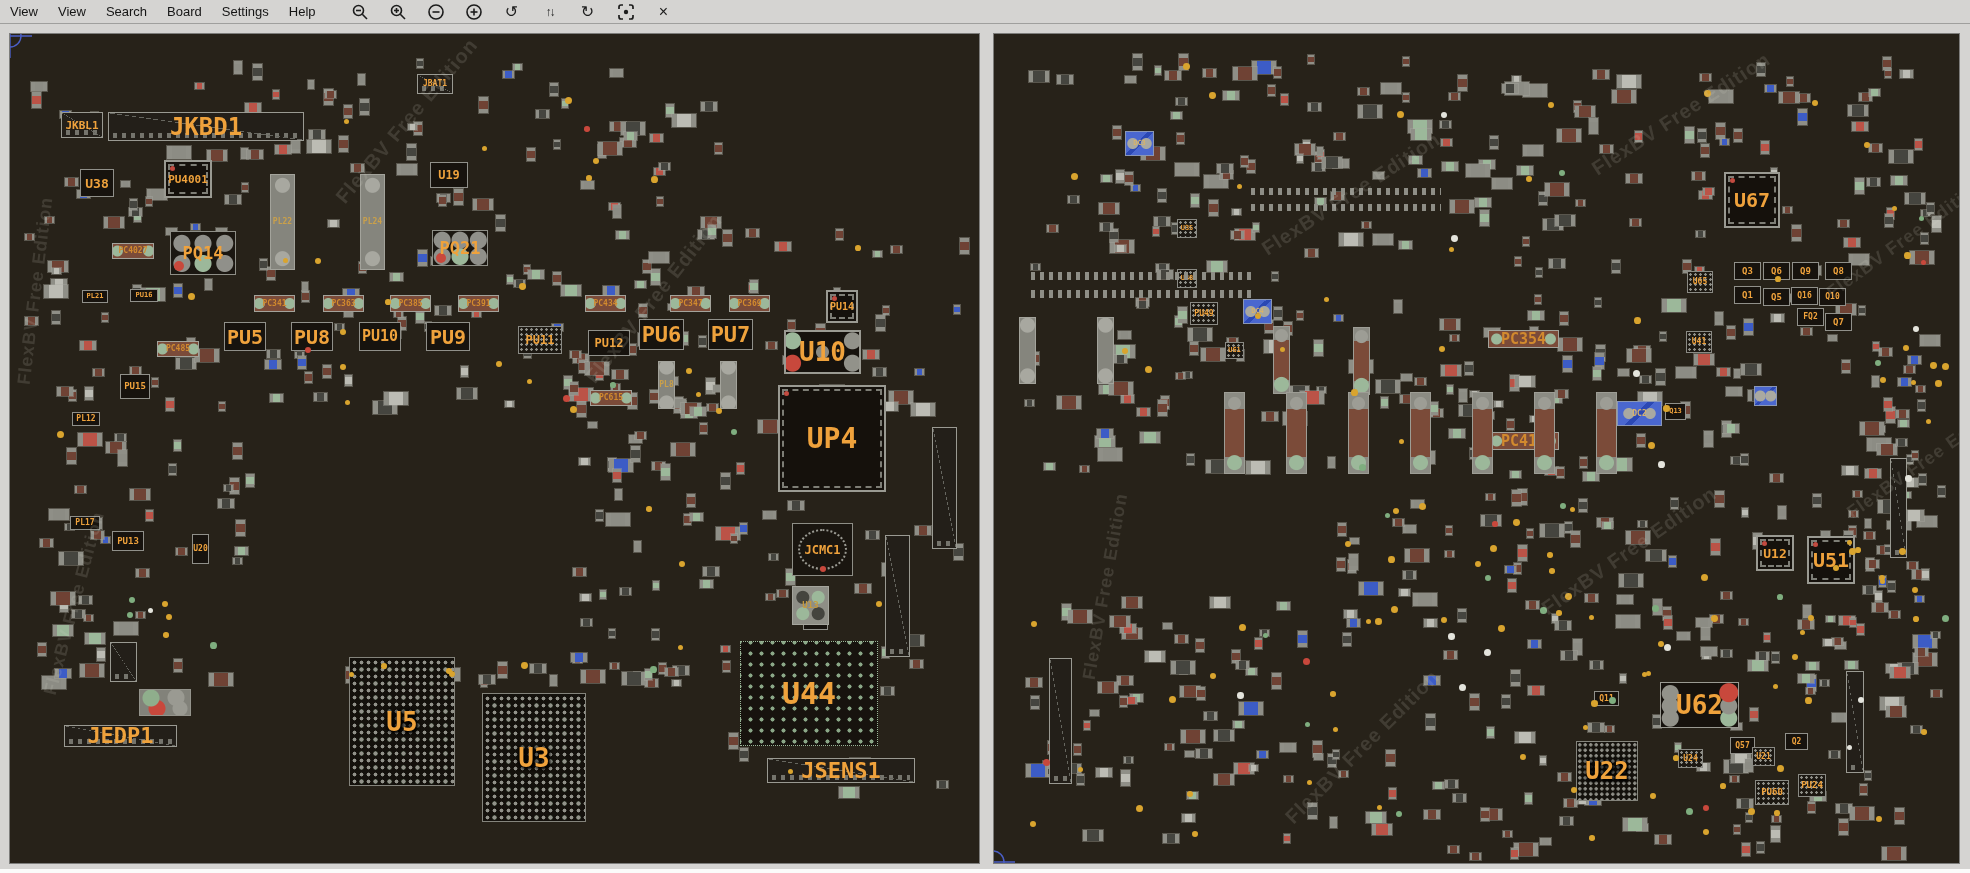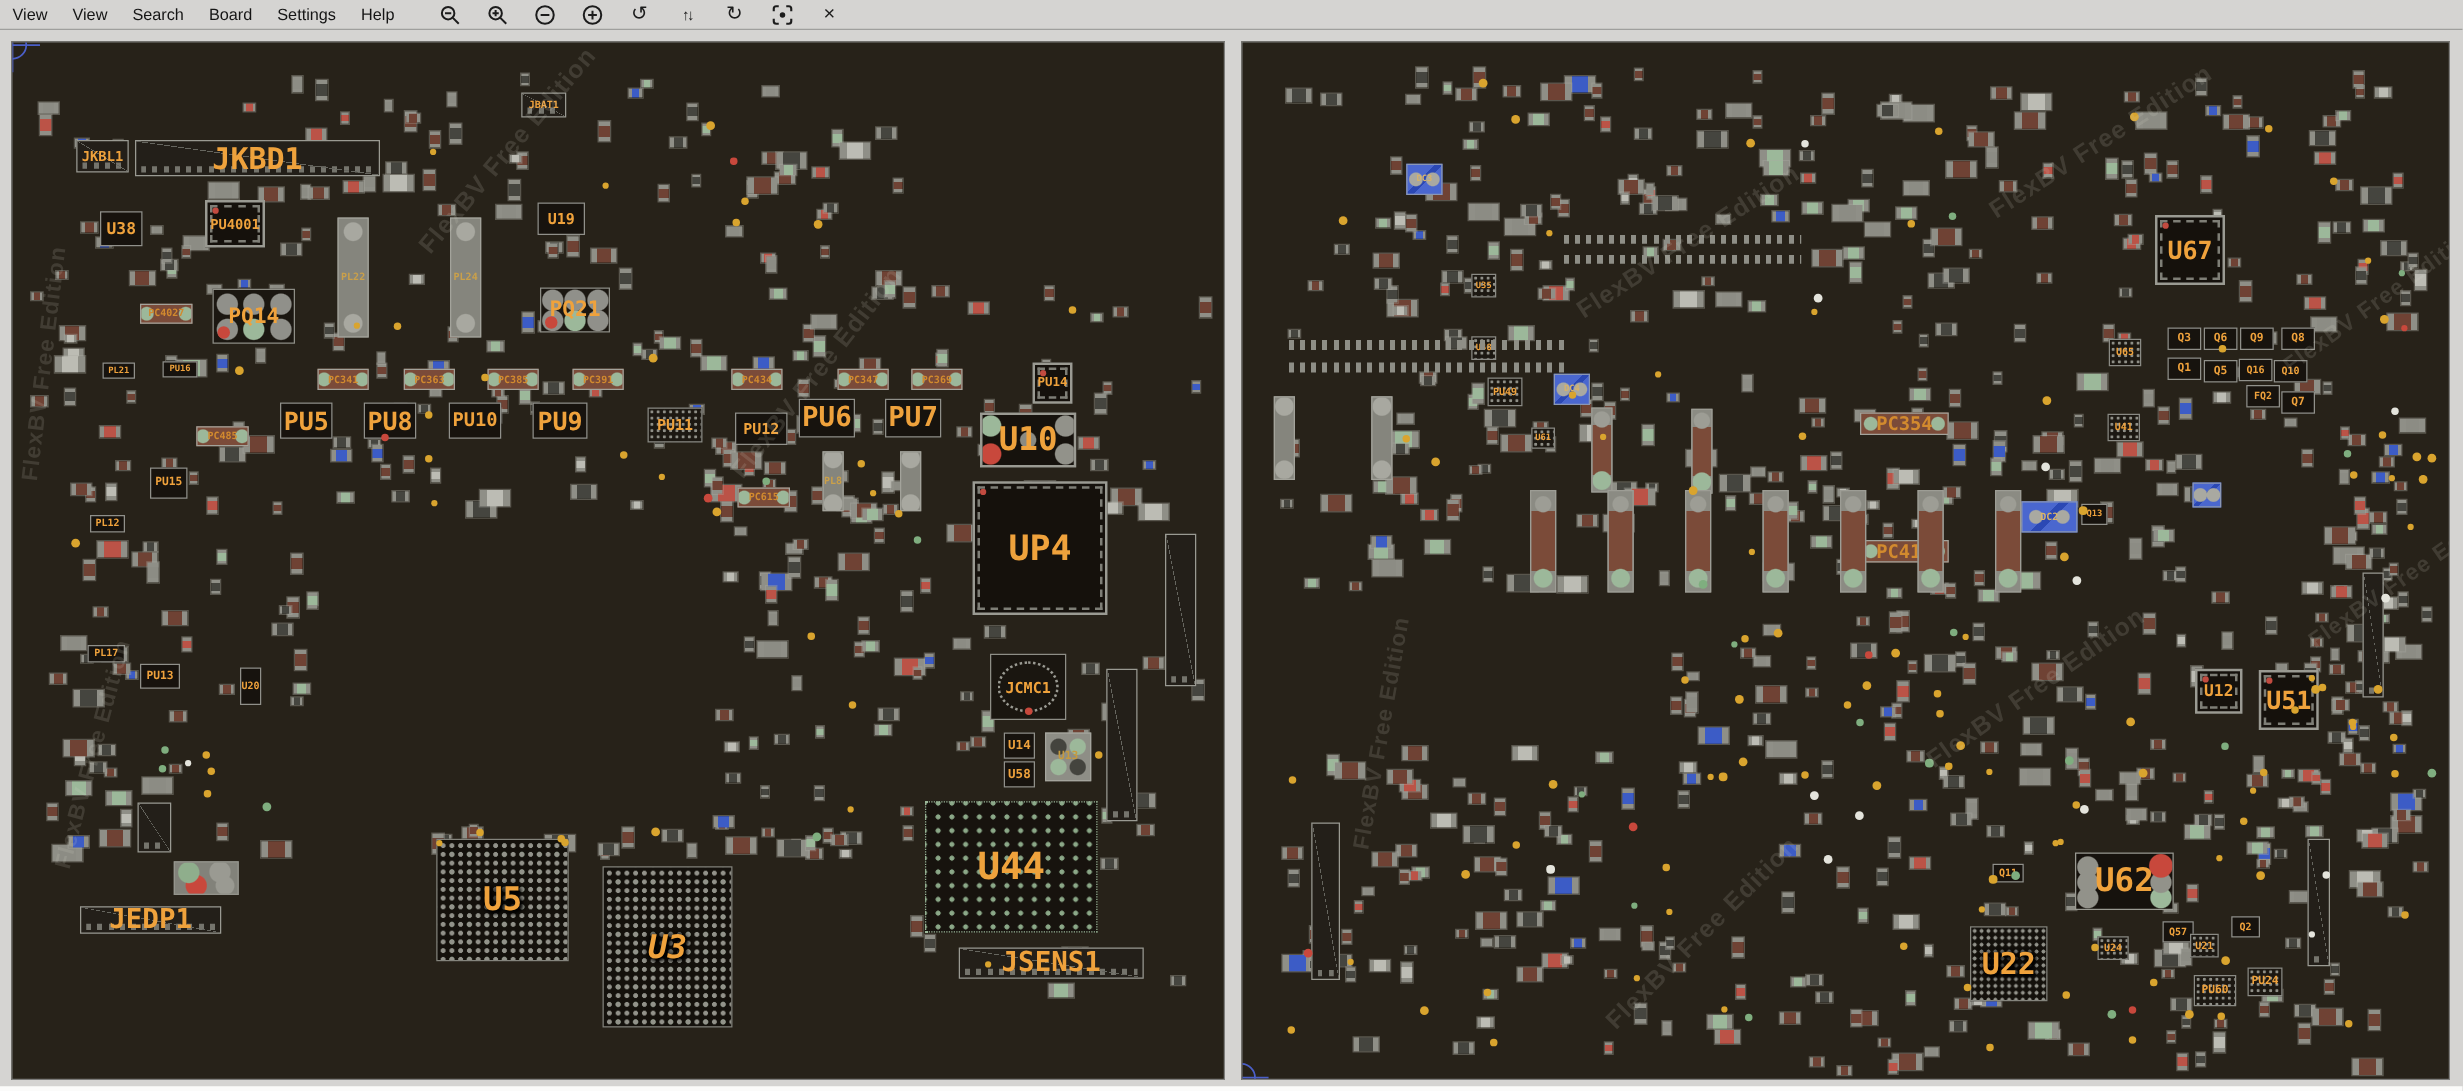--- a/index.html
+++ b/index.html
@@ -224,36 +224,36 @@
     </div>
     <div class="cmp t-ring" style="left: 782px; top: 489px; width: 61px; height: 53px;">
       <span class="lbl" style="font-size: 12px;">JCMC1</span>
     </div>
     <div class="cmp t-chip" style="left: 793px; top: 552px; width: 25px; height: 21px;">
       <span class="lbl" style="font-size: 10px;">U14</span>
     </div>
     <div class="cmp t-chip" style="left: 793px; top: 575px; width: 25px; height: 21px;">
       <span class="lbl" style="font-size: 10px;">U58</span>
     </div>
-    <div class="cmp t-circ4" style="left: 826px; top: 552px; width: 37px; height: 39px;">
+    <div class="cmp t-circ4" style="left: 782px; top: 552px; width: 37px; height: 39px;">
       <span class="lbl" style="font-size: 9px;">U13</span>
     </div>
     <div class="cmp t-conn" style="left: 875px; top: 501px; width: 25px; height: 122px;"></div>
     <div class="cmp t-conn" style="left: 922px; top: 393px; width: 25px; height: 122px;"></div>
     <div class="cmp t-bga2" style="left: 730px; top: 607px; width: 138px; height: 105px;">
       <span class="lbl" style="font-size: 30px;">U44</span>
     </div>
     <div class="cmp t-conn" style="left: 757px; top: 724px; width: 148px; height: 25px;">
       <span class="lbl" style="font-size: 22px;">JSENS1</span>
     </div>
-    <div class="cmp t-bga" style="left: 339px; top: 637px; width: 106px; height: 98px;">
+    <div class="cmp t-bga" style="left: 339px; top: 623px; width: 106px; height: 129px;">
       <span class="lbl" style="font-size: 26px;">U5</span>
     </div>
     <div class="cmp t-bga" style="left: 472px; top: 659px; width: 104px; height: 129px;">
-      <span class="lbl" style="font-size: 26px; font-style: italic;">U3</span>
+      <span class="lbl" style="font-size: 26px;">U3</span>
     </div>
     <div class="cmp t-cluster" style="left: 129px; top: 655px; width: 52px; height: 27px;"></div>
     <div class="cmp t-conn" style="left: 100px; top: 608px; width: 27px; height: 40px;"></div>
     <div class="cmp t-conn" style="left: 54px; top: 691px; width: 113px; height: 22px;">
       <span class="lbl" style="font-size: 22px;">JEDP1</span>
     </div>
     <div class="sc" style="left: 644px; top: 134px; width: 11px; height: 7px; background: linear-gradient(90deg, rgb(143, 143, 135) 0px, rgb(143, 143, 135) 22%, rgb(187, 83, 71) 22%, rgb(187, 83, 71) 78%, rgb(143, 143, 135) 78%);"></div>
     <div class="sc" style="left: 600px; top: 88px; width: 16px; height: 9px; background: linear-gradient(90deg, rgb(143, 143, 135) 0px, rgb(143, 143, 135) 22%, rgb(111, 66, 52) 22%, rgb(111, 66, 52) 78%, rgb(143, 143, 135) 78%);"></div>
     <div class="sc" style="left: 688px; top: 196px; width: 16px; height: 9px; background: linear-gradient(90deg, rgb(143, 143, 135) 0px, rgb(143, 143, 135) 22%, rgb(69, 69, 63) 22%, rgb(69, 69, 63) 78%, rgb(143, 143, 135) 78%);"></div>
     <div class="sc" style="left: 387px; top: 130px; width: 20px; height: 11px; background: linear-gradient(90deg, rgb(143, 143, 135) 0px, rgb(143, 143, 135) 22%, rgb(140, 140, 132) 22%, rgb(140, 140, 132) 78%, rgb(143, 143, 135) 78%);"></div>

